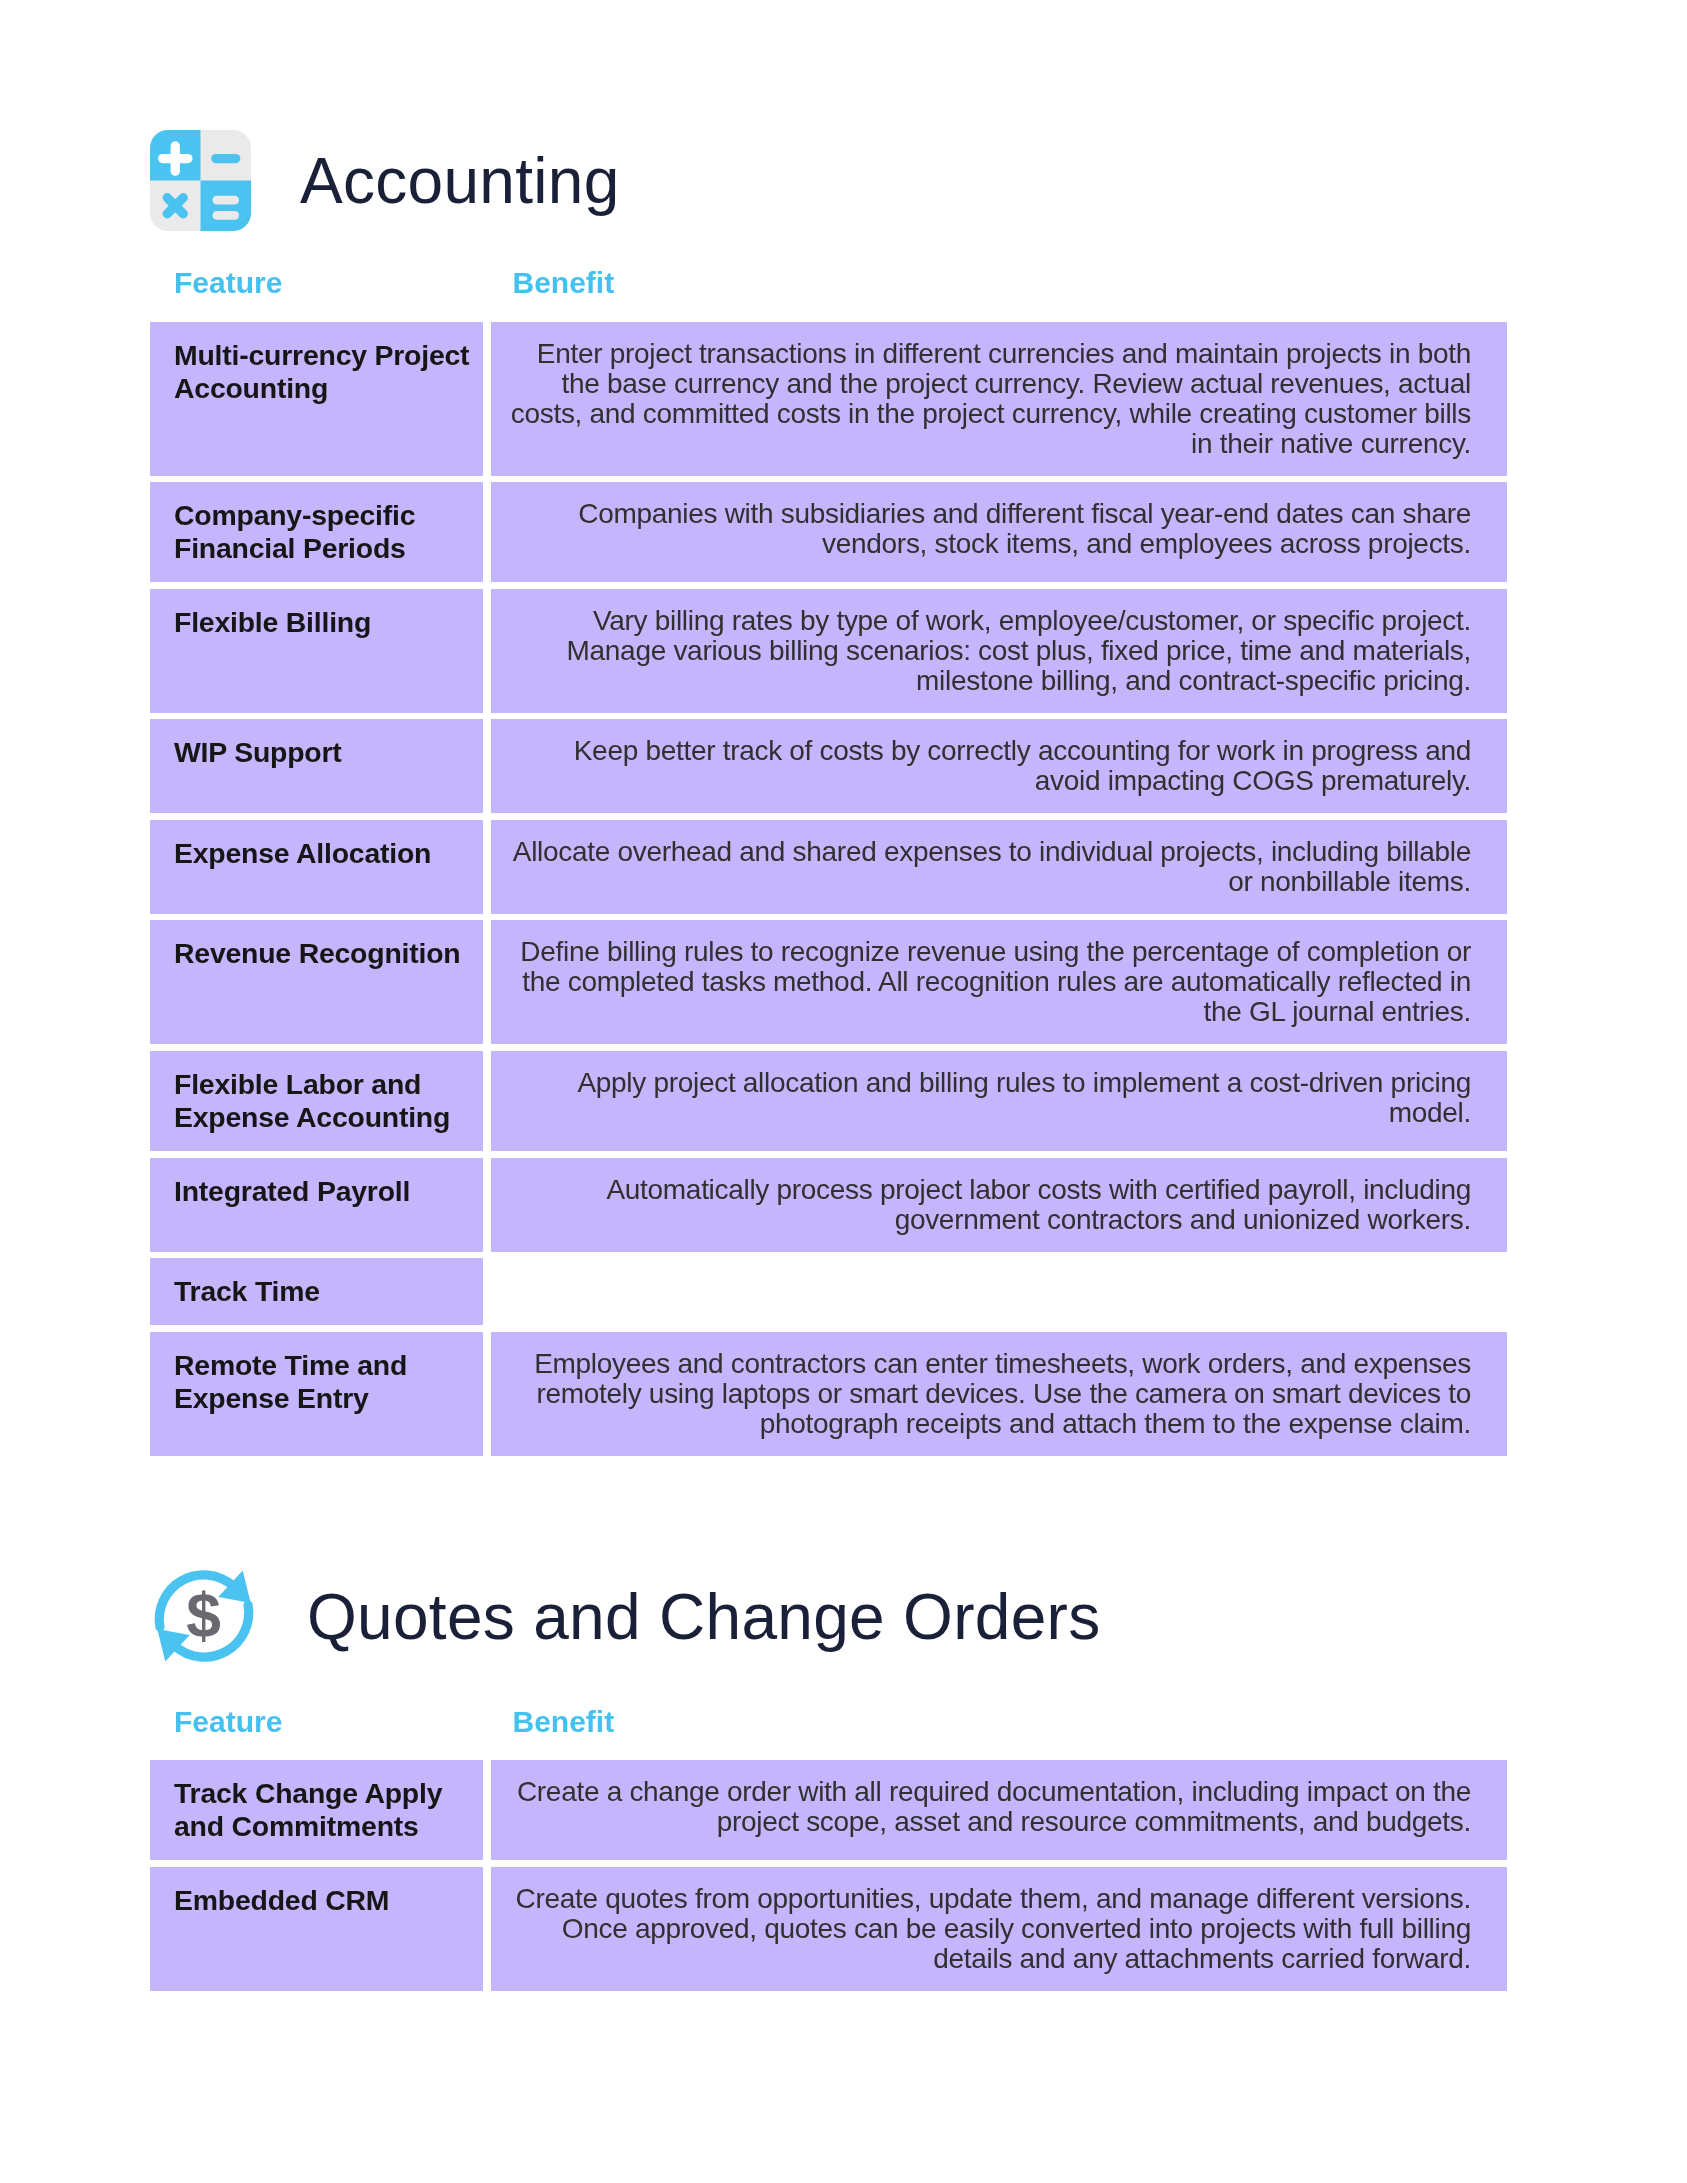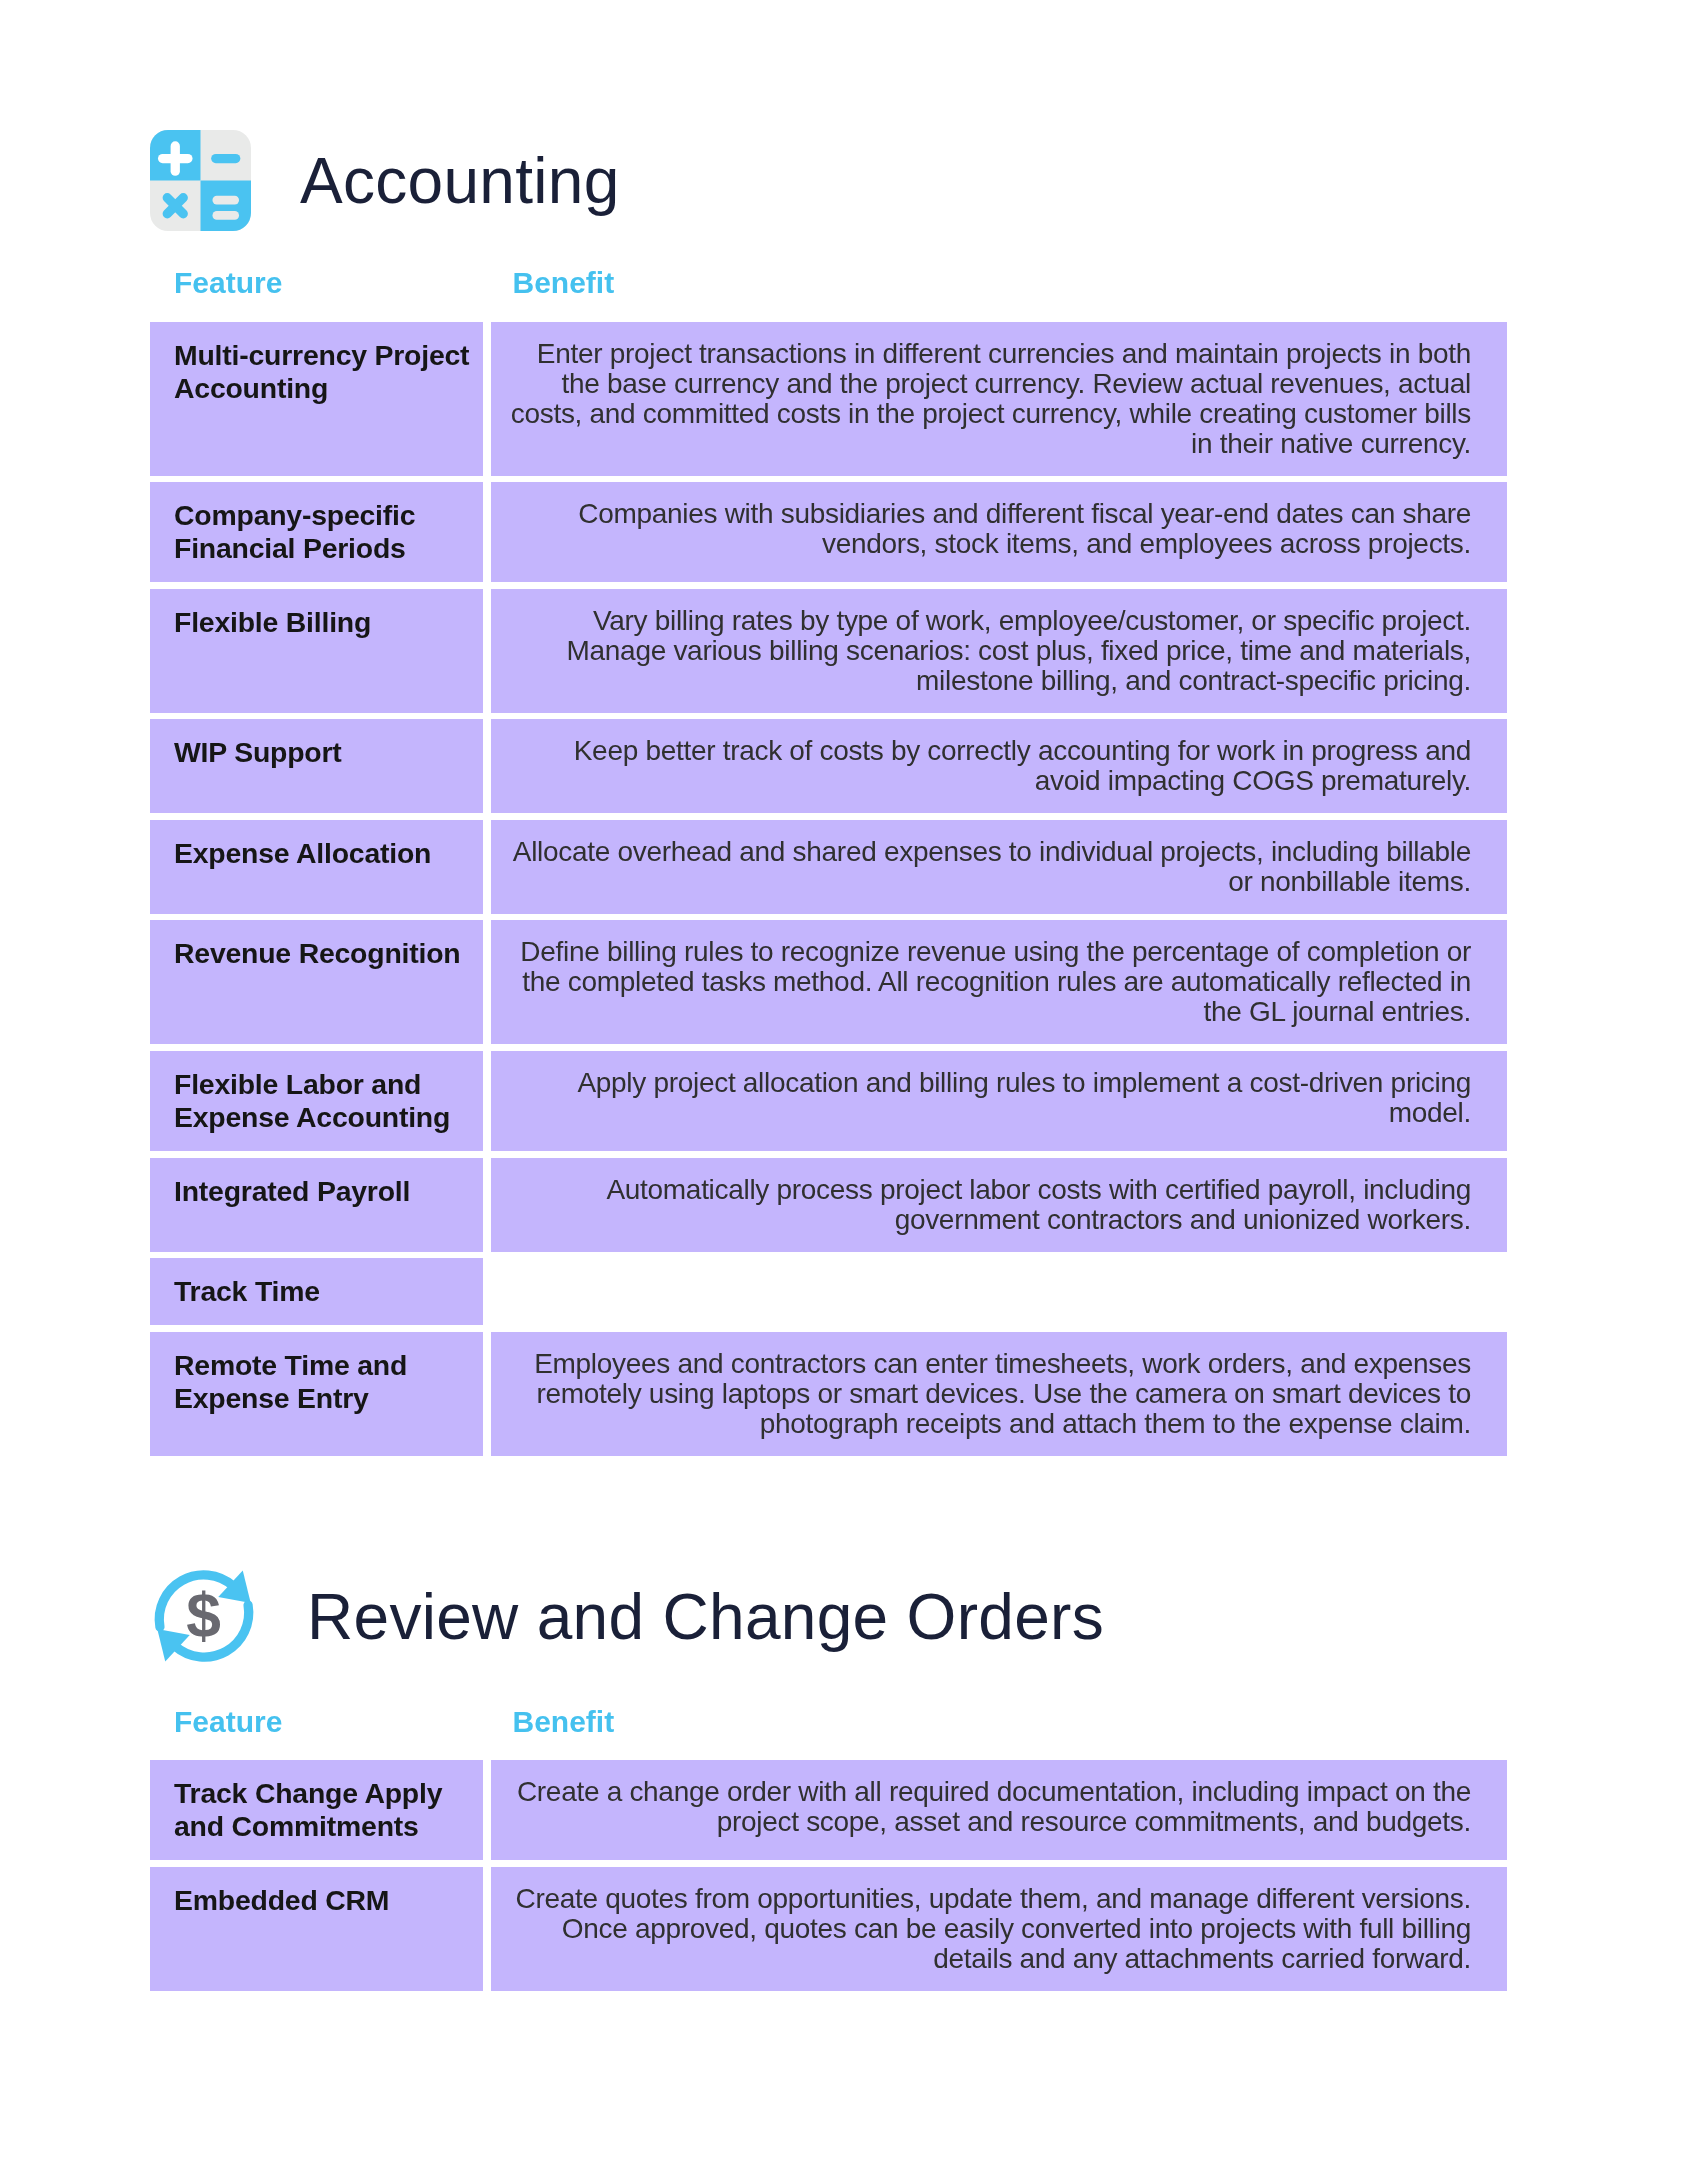--- a/index.html
+++ b/index.html
@@ -140,21 +140,21 @@
 
             <g transform="rotate(180 81.5 81.5)">
               <path d="M 15 98 A 67 67 0 0 1 125 36" fill="none" stroke="#4ac3f1" stroke-width="14" stroke-linecap="round"></path>
               <polygon points="152,62 103,53 140,13" fill="#4ac3f1"></polygon>
             </g>
 
             <text x="81" y="113" text-anchor="middle" font-family="Liberation Sans, sans-serif" font-size="94" font-weight="bold" fill="#696970">$</text>
           </g>
         </svg>
       </span>
-      <h1 class="sec-title">Review and Change Orders</h1>
+      <h1 class="sec-title">Quotes and Change Orders</h1>
     </div>
 
     <div class="cols-header">
       <div class="col-head feature">Feature</div>
       <div class="col-head benefit">Benefit</div>
     </div>
 
     <div class="fb-table">
       <div class="fb-row">
         <div class="cell feature">Track Change Apply and Commitments</div>

